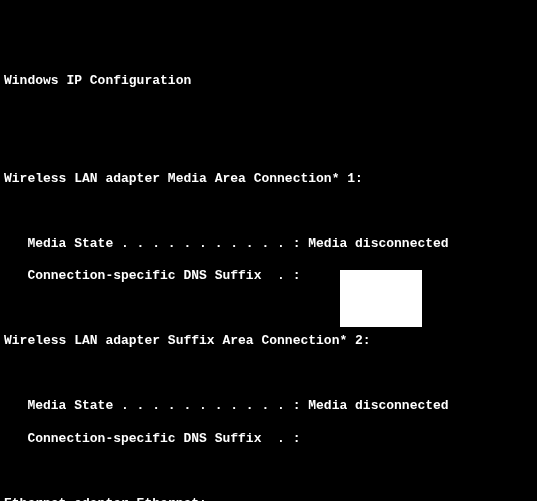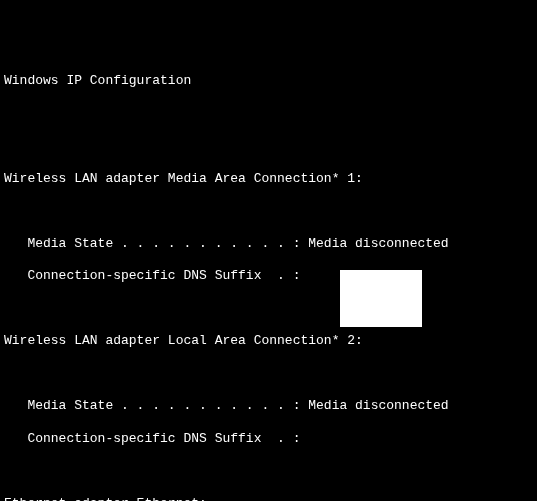--- a/index.html
+++ b/index.html
@@ -1,18 +1,19 @@
 <!DOCTYPE html>
 <html><head>
   <meta charset="utf-8">
   <style>
     * {
       margin: 0;
       padding: 0;
       box-sizing: border-box;
+      font-weight: bold;
     }
     body {
       background: #000;
       color: #fff;
       font-family: 'Consolas', 'Courier New', monospace;
       font-size: 13px;
       line-height: 1.25;
       width: 537px;
       height: 501px;
       padding: 8px 4px 4px 4px;
@@ -39,21 +40,21 @@
 
 
 <div class="line">Windows IP Configuration</div>
 <div class="line"> </div>
 <div class="line"> </div>
 <div class="line">Wireless LAN adapter Media Area Connection* 1:</div>
 <div class="line"> </div>
 <div class="line">   Media State . . . . . . . . . . . : Media disconnected</div>
 <div class="line">   Connection-specific DNS Suffix  . :</div>
 <div class="line"> </div>
-<div class="line">Wireless LAN adapter Local Area Connection* 2:</div>
+<div class="line">Wireless LAN adapter Suffix Area Connection* 2:</div>
 <div class="line"> </div>
 <div class="line">   Media State . . . . . . . . . . . : Media disconnected</div>
 <div class="line">   Connection-specific DNS Suffix  . :</div>
 <div class="line"> </div>
 <div class="line">Ethernet adapter Ethernet:</div>
 
 
 
 
 

